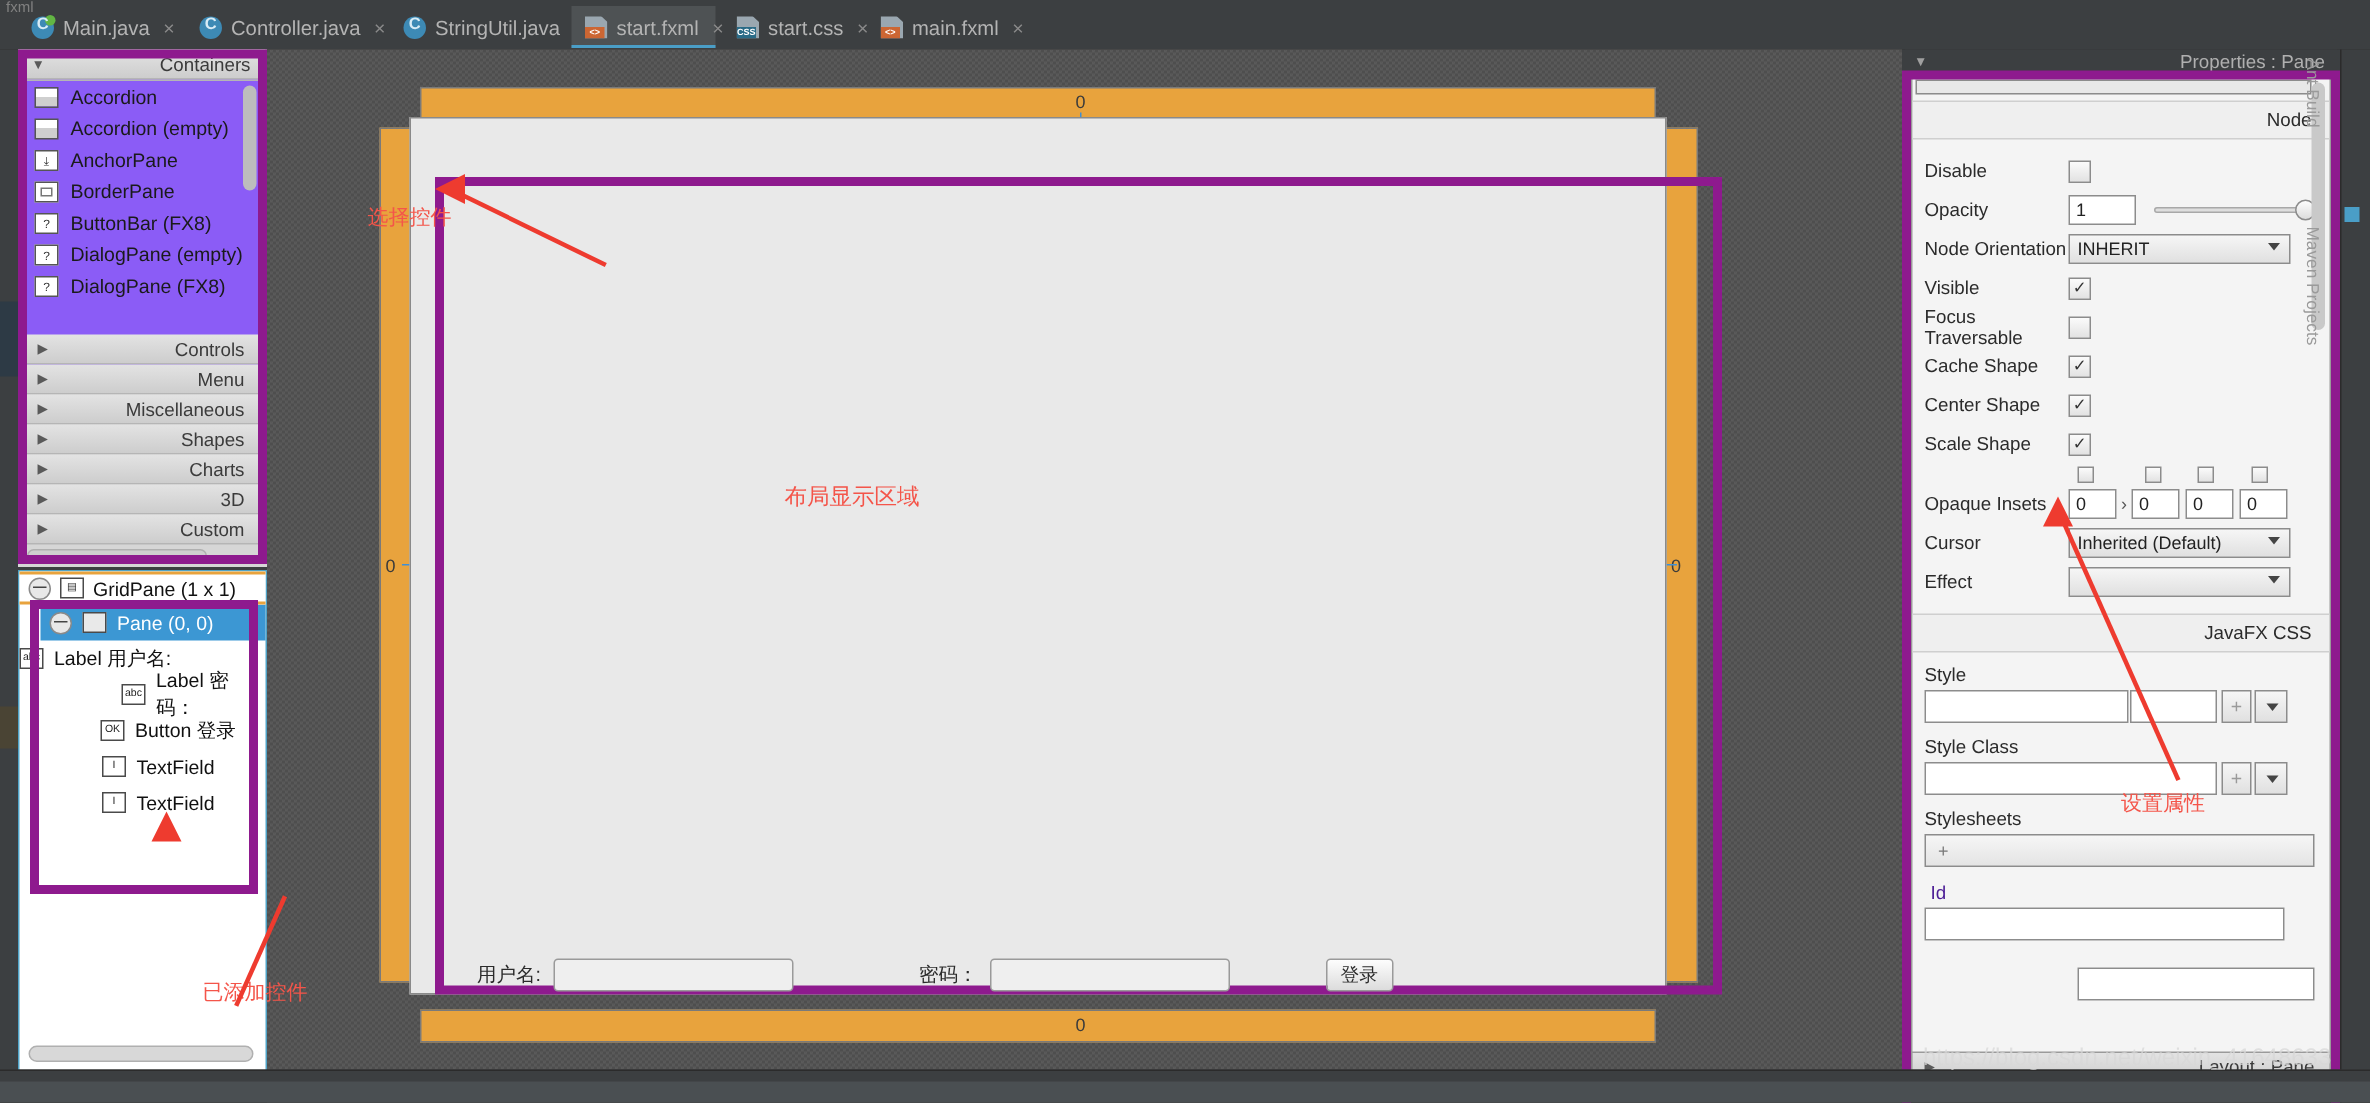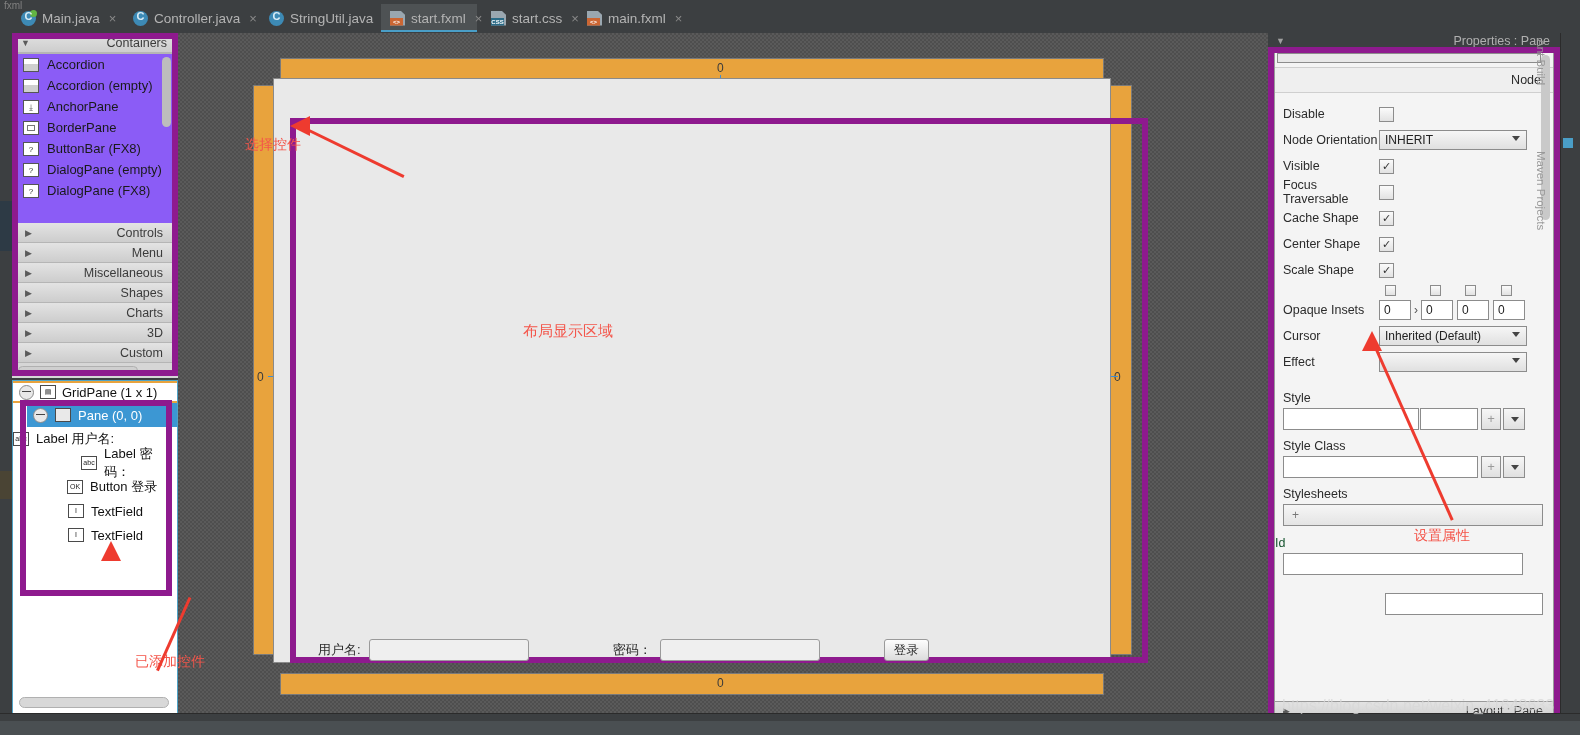--- a/index.html
+++ b/index.html
@@ -352,20 +352,28 @@
       <span>Node</span>
     </div>
 
     <div style="height:8px;"></div>
 
     <div class="prow">
       <span class="k">Disable</span>
       <span class="cb"></span>
     </div>
 
+    <div class="prow">
+      <span class="k">Opacity</span>
+      <span class="pin" style="width:45px;">1</span>
+      <span class="slider" style="width:108px;margin-left:12px;">
+        <span class="track"></span>
+        <span class="knob"></span>
+      </span>
+    </div>
 
     <div class="prow">
       <span class="k">Node Orientation</span>
       <span class="pcombo" style="width:148px;">
         <span>INHERIT</span>
         <span class="cv"></span>
       </span>
     </div>
 
     <div class="prow">
@@ -420,20 +428,23 @@
     <div class="prow">
       <span class="k">Effect</span>
       <span class="pcombo" style="width:148px;">
         <span></span>
         <span class="cv"></span>
       </span>
     </div>
 
     <div style="height:8px;"></div>
 
+    <div class="grouphdr">
+      <span>JavaFX CSS</span>
+    </div>
 
     <div style="height:8px;"></div>
 
     <div style="padding-left:8px;color:#2b2b2b;font-size:12.5px;">Style</div>
     <div style="display:flex;align-items:center;padding-left:8px;margin-top:3px;">
       <span class="pin" style="width:136px;height:22px;"></span>
       <span class="pin" style="width:58px;height:22px;margin-left:1px;"></span>
       <span class="plusbtn" style="height:22px;line-height:20px;margin-left:3px;">+</span>
       <span class="drop" style="height:22px;margin-left:2px;">
         <span class="cv" style="top:8px;"></span>
@@ -445,21 +456,21 @@
       <span class="pin" style="width:195px;height:22px;"></span>
       <span class="plusbtn" style="height:22px;line-height:20px;margin-left:3px;">+</span>
       <span class="drop" style="height:22px;margin-left:2px;">
         <span class="cv" style="top:8px;"></span>
       </span>
     </div>
 
     <div style="padding-left:8px;color:#2b2b2b;font-size:12.5px;margin-top:9px;">Stylesheets</div>
     <div class="wideband" style="margin:3px 10px 0 8px;">+</div>
 
-    <div style="padding-left:0;color:#14532d;font-size:12.5px;margin-top:10px;">Id</div>
+    <div style="padding-left:12px;color:#4c1d95;font-size:12.5px;margin-top:10px;">Id</div>
     <div style="padding-left:8px;margin-top:3px;">
       <span class="pin" style="display:block;width:240px;height:22px;"></span>
     </div>
 
     <div style="height:10px;"></div>
     <div class="wideband" style="margin:8px 10px 0 110px;background:#fff;border-color:#8c8c8c;"></div>
 
     <div id="propscroll"></div>
   </div>
 

